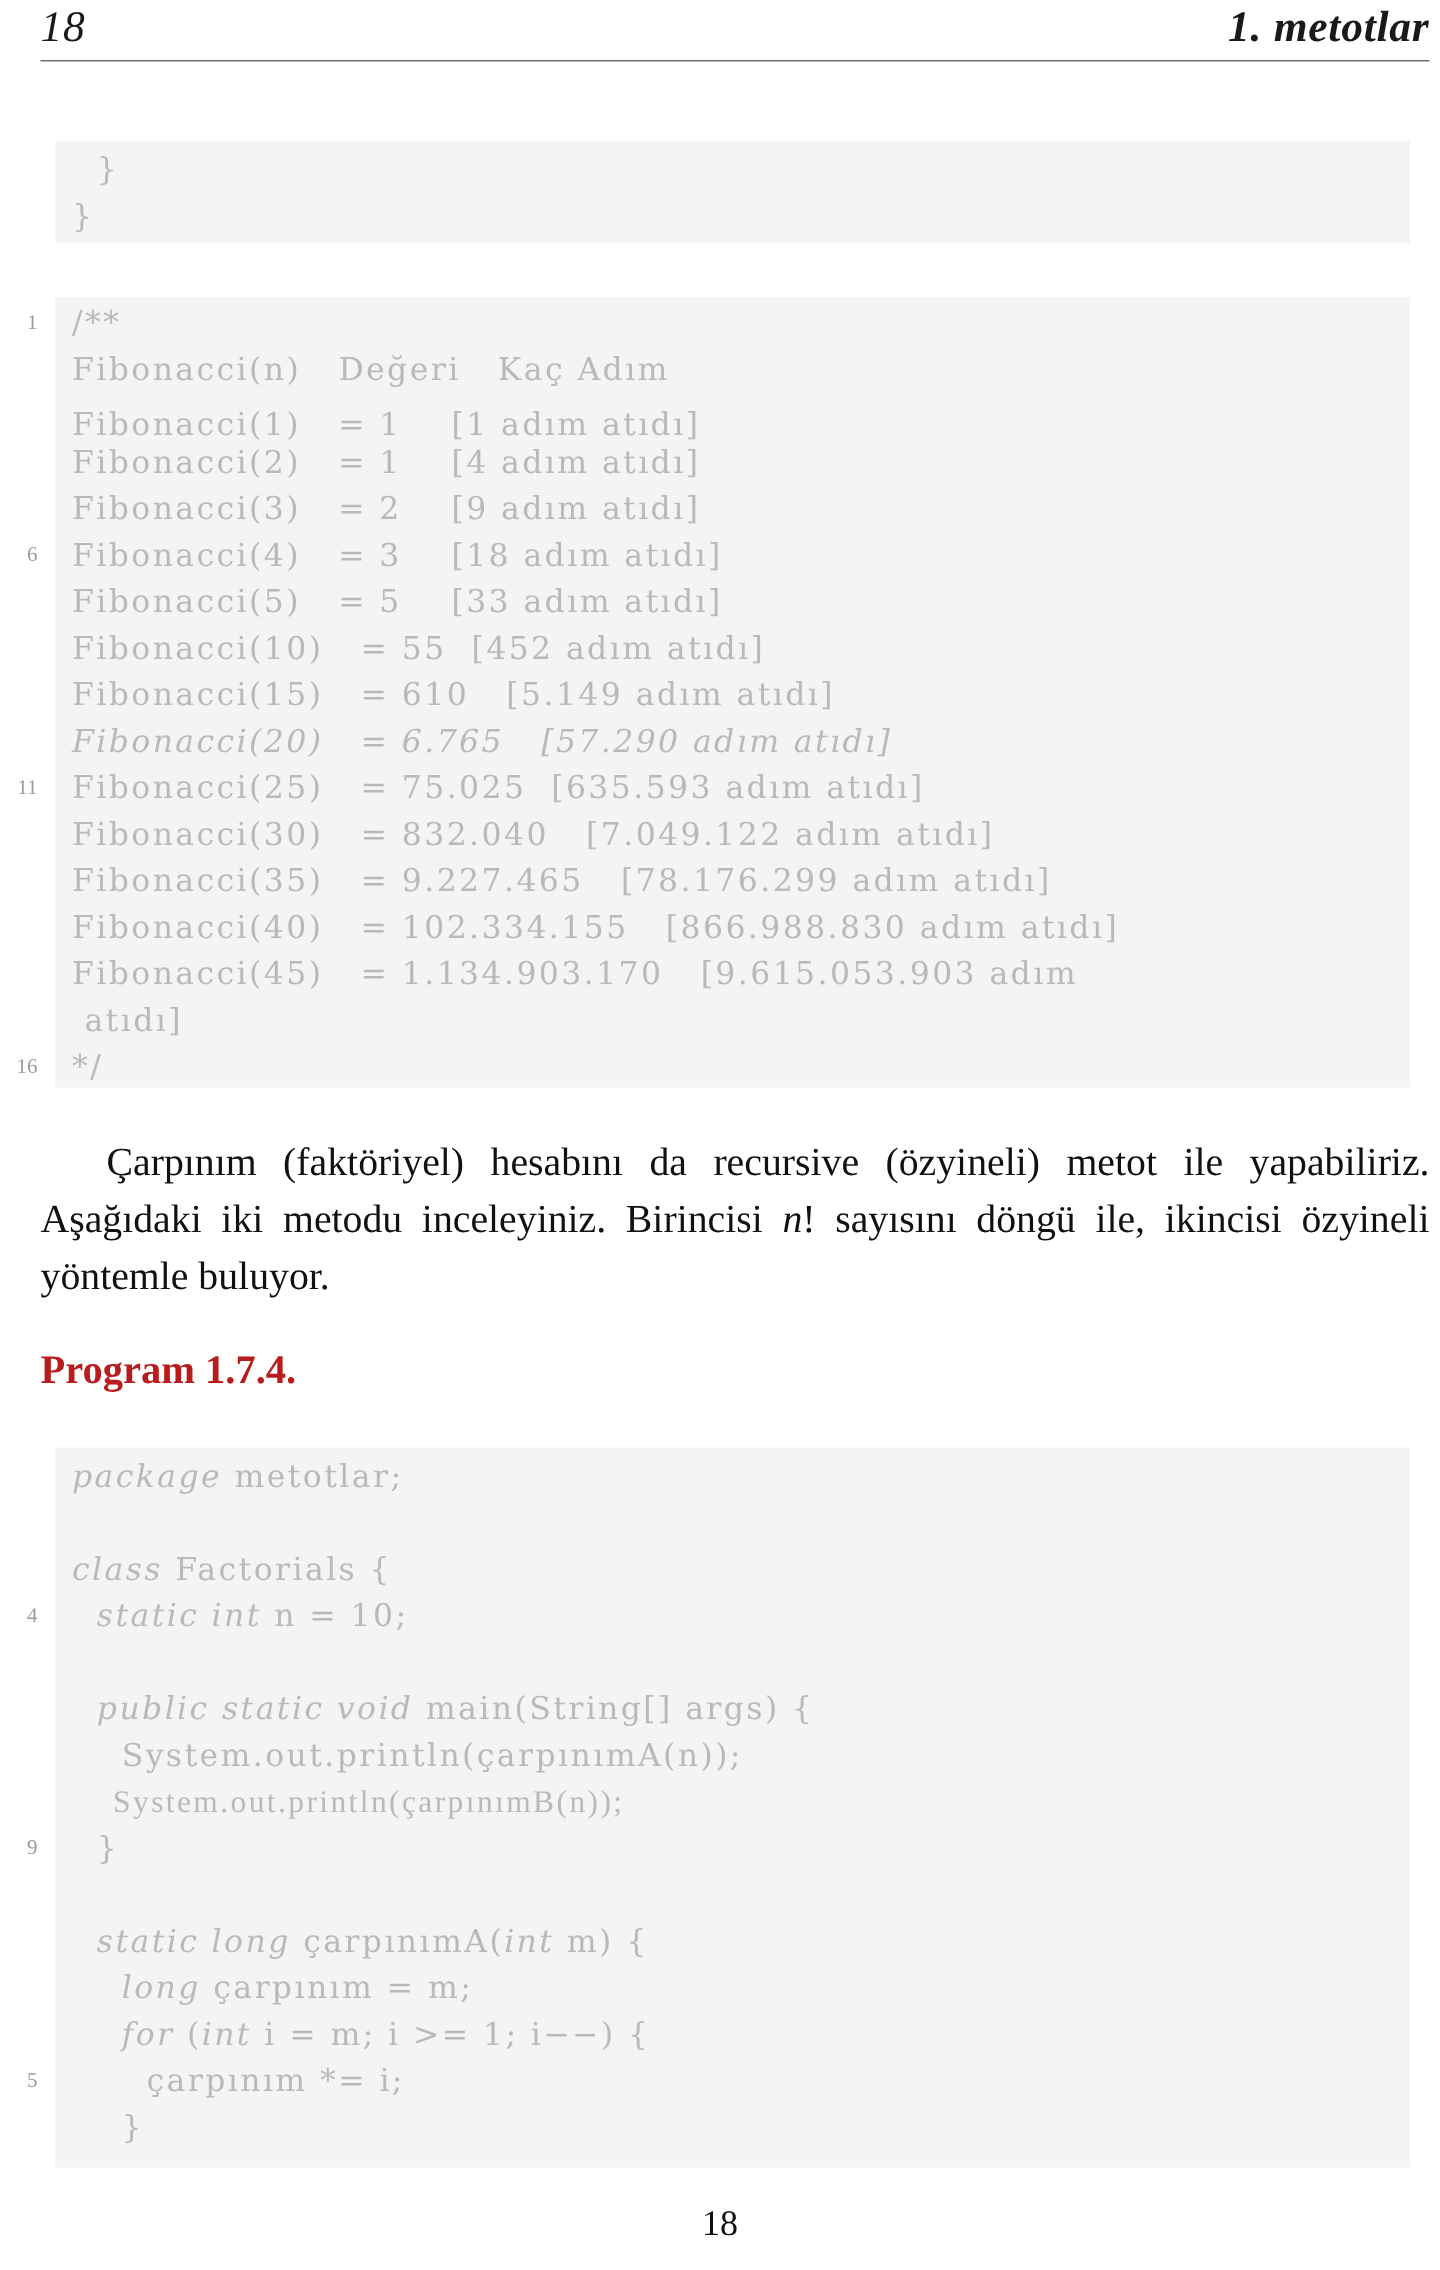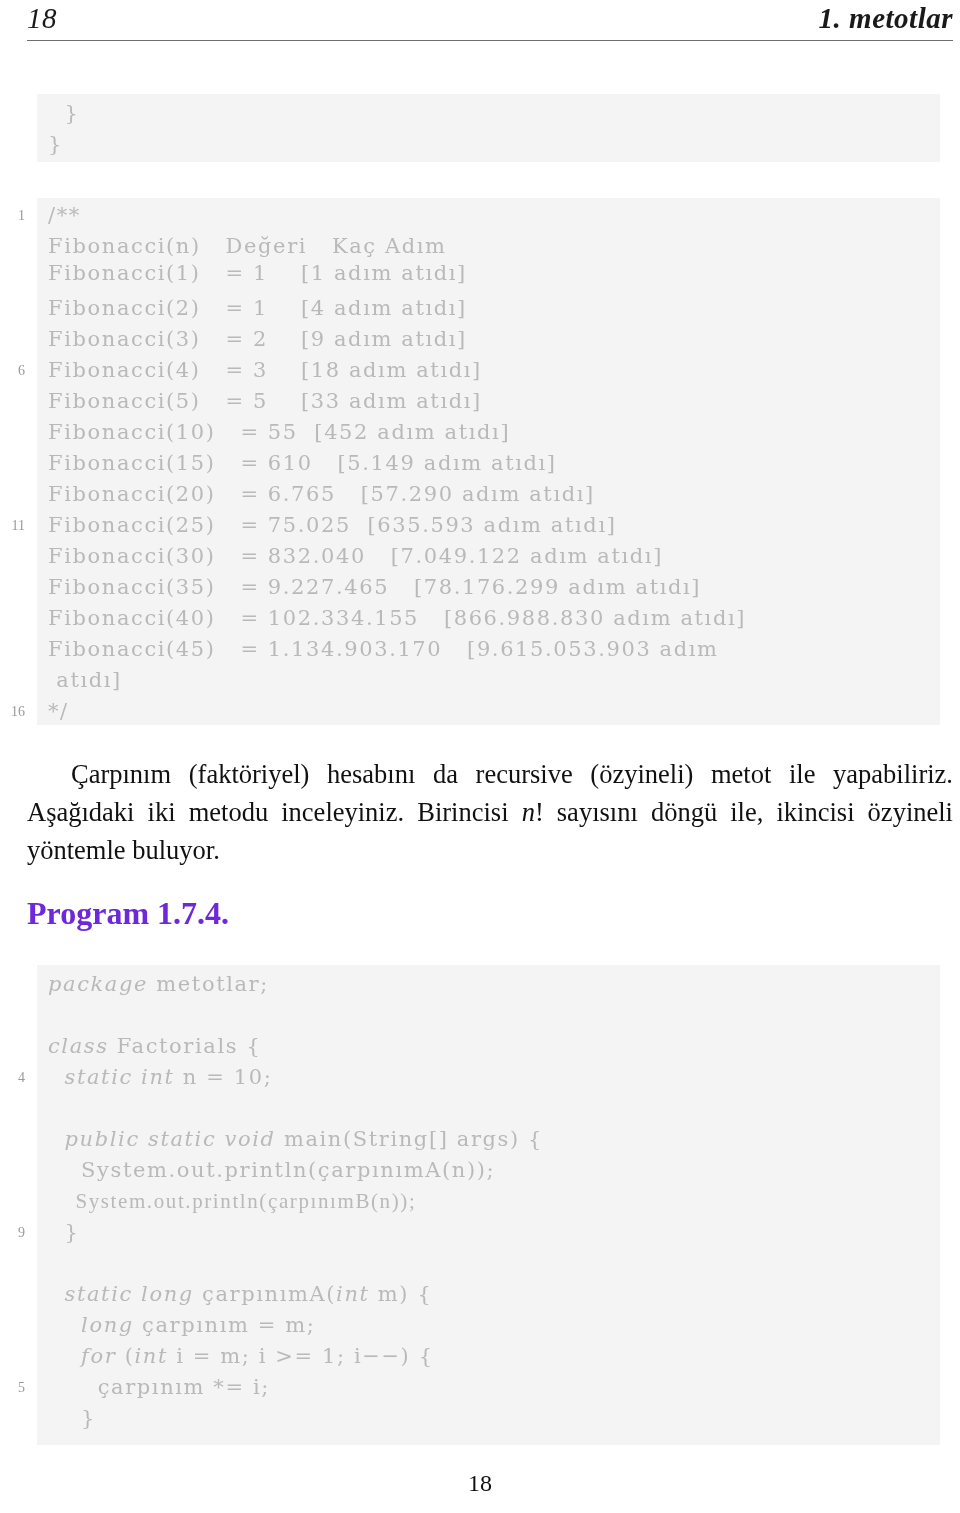--- a/index.html
+++ b/index.html
@@ -102,23 +102,23 @@
     text-align: justify;
     color: #111111;
   }
   .body-par .indent { display: inline-block; width: 44px; }
   .body-par .mathit { font-style: italic; }
 
   .prog-heading {
     position: absolute;
     left: 27px;
     font-weight: bold;
-    font-size: 32px;
+    font-size: 27px;
     line-height: 34px;
-    color: #6d28d9;
+    color: #b91c1c;
   }
 
   
   .page-footer {
     position: absolute;
     left: 0px;
     top: 1468px;
     width: 960px;
     text-align: center;
     font-size: 24px;
@@ -138,28 +138,28 @@
 <div class="listing" id="listing-top" style="top:94px;height:68px;">
   <div class="lst-bg"></div>
 <div class="code-line" style="position: absolute; left: 0px; top: 4px; width: 960px;"><span class="lineno"></span><span class="ltext">  }</span></div>
     <div class="code-line" style="position: absolute; left: 0px; top: 35px; width: 960px;"><span class="lineno"></span><span class="ltext">}</span></div>
   </div>
 
 <div class="listing" id="listing-fib" style="top:198px;height:527px;">
   <div class="lst-bg"></div>
 <div class="code-line" style="position: absolute; left: 0px; top: 2px; width: 960px;"><span class="lineno">1</span><span class="ltext">/**</span></div>
     <div class="code-line" style="position: absolute; left: 0px; top: 33px; width: 960px;"><span class="lineno"></span><span class="ltext">Fibonacci(n)   Değeri   Kaç Adım</span></div>
-    <div class="code-line" style="position: absolute; left: 0px; top: 60px; width: 960px;"><span class="lineno"></span><span class="ltext">Fibonacci(1)   = 1    [1 adım atıdı]</span></div>
+    <div class="code-line" style="position: absolute; left: 0px; top: 70px; width: 960px;"><span class="lineno"></span><span class="ltext">Fibonacci(1)   = 1    [1 adım atıdı]</span></div>
     <div class="code-line" style="position: absolute; left: 0px; top: 95px; width: 960px; padding-left: 40px;"><span class="lineno"></span><span class="ltext">Fibonacci(2)   = 1    [4 adım atıdı]</span></div>
     <div class="code-line" style="position: absolute; left: 0px; top: 126px; width: 960px;"><span class="lineno"></span><span class="ltext">Fibonacci(3)   = 2    [9 adım atıdı]</span></div>
     <div class="code-line" style="position: absolute; left: 0px; top: 157px; width: 960px;"><span class="lineno">6</span><span class="ltext">Fibonacci(4)   = 3    [18 adım atıdı]</span></div>
     <div class="code-line" style="position: absolute; left: 0px; top: 188px; width: 960px;"><span class="lineno"></span><span class="ltext">Fibonacci(5)   = 5    [33 adım atıdı]</span></div>
     <div class="code-line" style="position: absolute; left: 0px; top: 219px; width: 960px;"><span class="lineno"></span><span class="ltext">Fibonacci(10)   = 55  [452 adım atıdı]</span></div>
     <div class="code-line" style="position: absolute; left: 0px; top: 250px; width: 960px;"><span class="lineno"></span><span class="ltext">Fibonacci(15)   = 610   [5.149 adım atıdı]</span></div>
-    <div class="code-line" style="position: absolute; left: 0px; top: 281px; width: 960px;"><span class="lineno"></span><span class="ltext">Fibonacci(20)   = 6.765   [57.290 adım atıdı]</span></div>
+    <div class="code-line" style="position: absolute; left: 0px; top: 281px; width: 960px; font-style: italic;"><span class="lineno"></span><span class="ltext">Fibonacci(20)   = 6.765   [57.290 adım atıdı]</span></div>
     <div class="code-line" style="position: absolute; left: 0px; top: 312px; width: 960px;"><span class="lineno">11</span><span class="ltext">Fibonacci(25)   = 75.025  [635.593 adım atıdı]</span></div>
     <div class="code-line" style="position: absolute; left: 0px; top: 343px; width: 960px;"><span class="lineno"></span><span class="ltext">Fibonacci(30)   = 832.040   [7.049.122 adım atıdı]</span></div>
     <div class="code-line" style="position: absolute; left: 0px; top: 374px; width: 960px;"><span class="lineno"></span><span class="ltext">Fibonacci(35)   = 9.227.465   [78.176.299 adım atıdı]</span></div>
     <div class="code-line" style="position: absolute; left: 0px; top: 405px; width: 960px;"><span class="lineno"></span><span class="ltext">Fibonacci(40)   = 102.334.155   [866.988.830 adım atıdı]</span></div>
     <div class="code-line" style="position: absolute; left: 0px; top: 436px; width: 960px;"><span class="lineno"></span><span class="ltext">Fibonacci(45)   = 1.134.903.170   [9.615.053.903 adım</span></div>
     <div class="code-line" style="position: absolute; left: 0px; top: 467px; width: 884px; padding-left: 16px;"><span class="lineno"></span><span class="ltext"> atıdı]</span></div>
     <div class="code-line" style="position: absolute; left: 0px; top: 498px; width: 960px;"><span class="lineno">16</span><span class="ltext">*/</span></div>
   </div>
 
 <div class="body-par" style="top:755px;">

